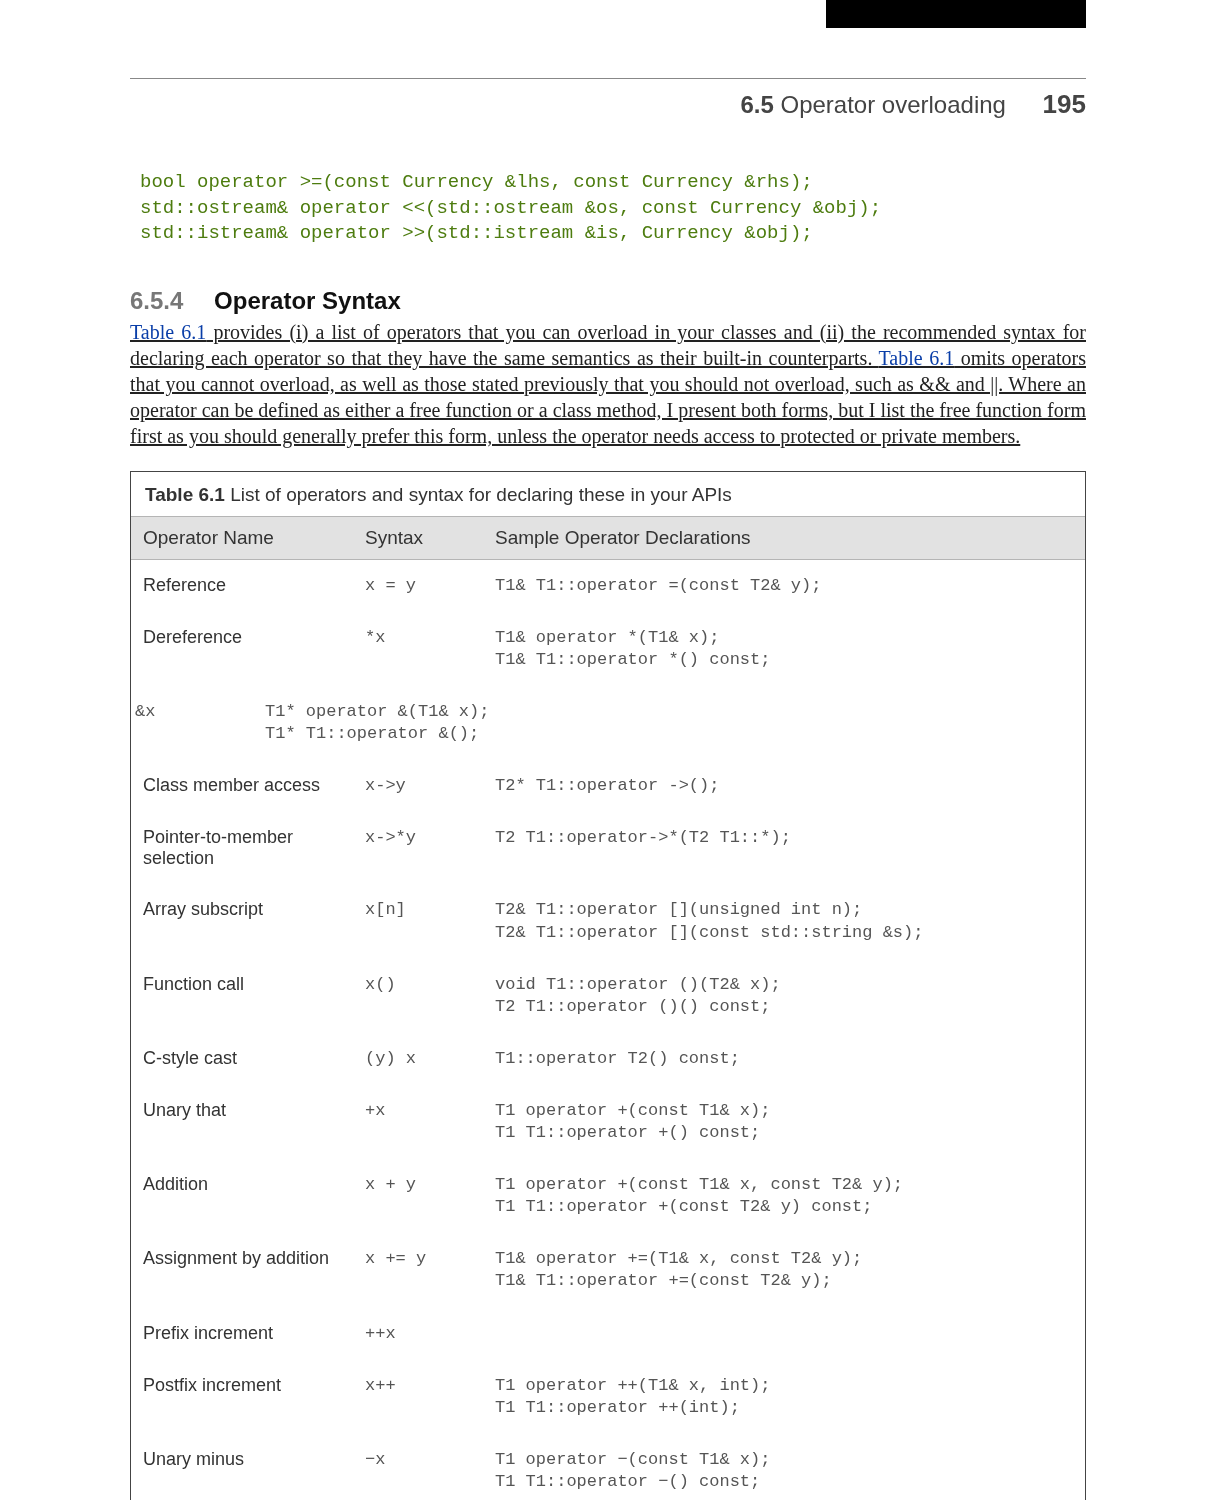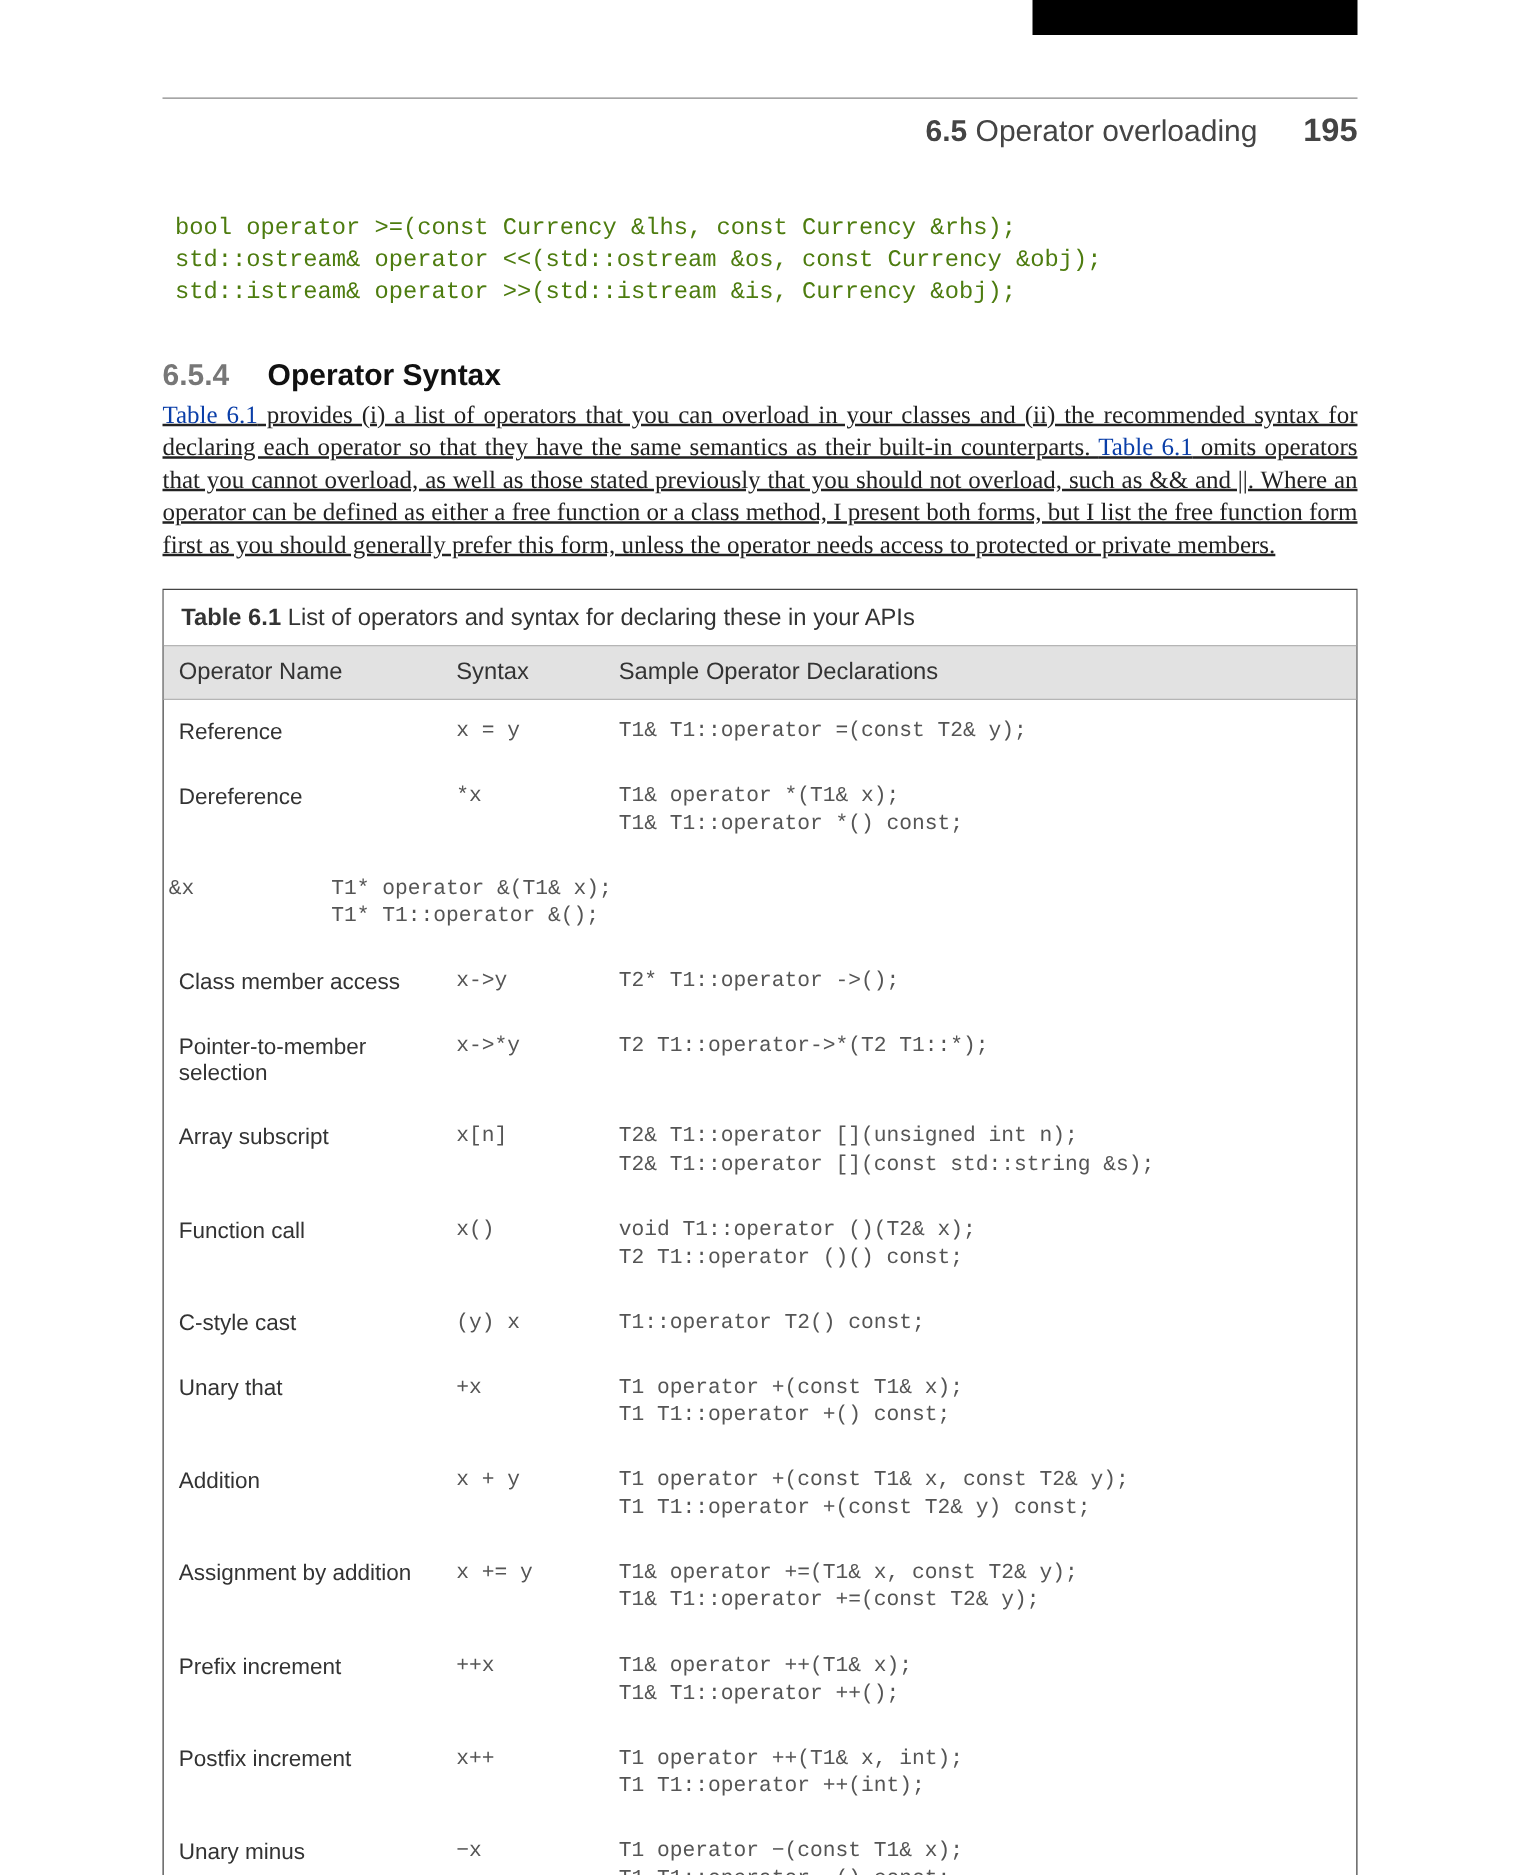--- a/index.html
+++ b/index.html
@@ -197,22 +197,20 @@
         </div>
         <div class="row">
           <div class="col1">Assignment by addition</div>
           <div class="col2">x += y</div>
           <div class="col3">T1&amp; operator +=(T1&amp; x, const T2&amp; y);
 T1&amp; T1::operator +=(const T2&amp; y);</div>
         </div>
         <div class="row">
           <div class="col1">Prefix increment</div>
           <div class="col2">++x</div>
-          <div class="col3">T1&amp; operator ++(T1&amp; x);
-T1&amp; T1::operator ++();</div>
         </div>
         <div class="row">
           <div class="col1">Postfix increment</div>
           <div class="col2">x++</div>
           <div class="col3">T1 operator ++(T1&amp; x, int);
 T1 T1::operator ++(int);</div>
         </div>
         <div class="row">
           <div class="col1">Unary minus</div>
           <div class="col2">−x</div>

